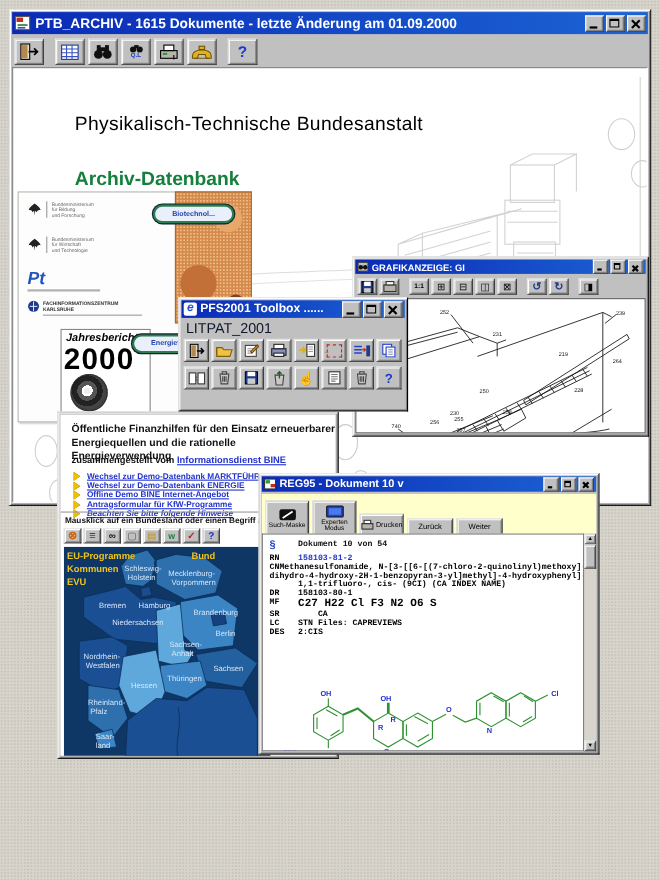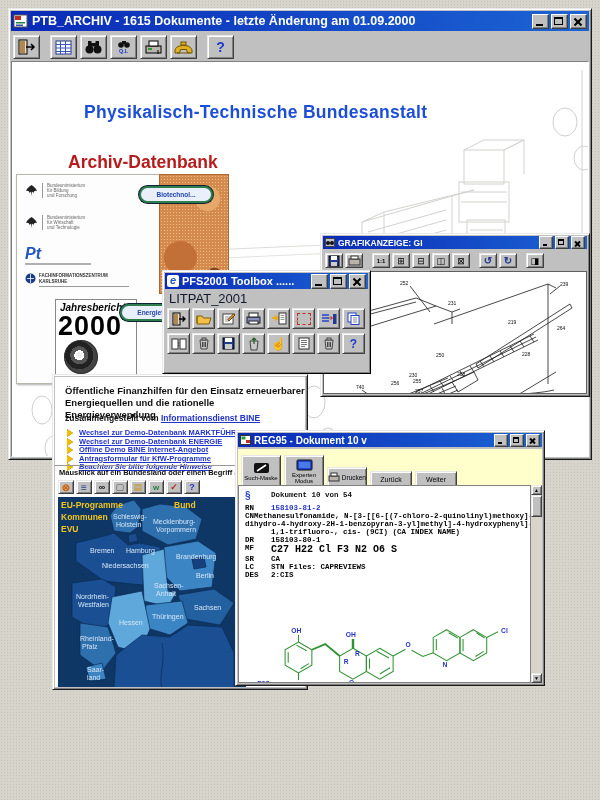--- a/index.html
+++ b/index.html
@@ -132,22 +132,22 @@
       <path d="M150,200 C260,192 420,188 545,184" stroke="#e2e2e0"></path>
       <ellipse cx="28" cy="262" rx="10" ry="13" stroke="#ccd2cc"></ellipse>
         <ellipse cx="38" cy="300" rx="12" ry="15" stroke="#ccd2cc"></ellipse>
       <ellipse cx="30" cy="348" rx="10" ry="14" stroke="#ccd2cc"></ellipse>
         <ellipse cx="42" cy="386" rx="9" ry="12" stroke="#ccd2cc"></ellipse>
       <ellipse cx="553" cy="60" rx="12" ry="14" stroke="#ccd2cc"></ellipse>
         <ellipse cx="572" cy="96" rx="10" ry="12" stroke="#ccd2cc"></ellipse>
       <ellipse cx="302" cy="340" rx="11" ry="16" stroke="#c8cec8"></ellipse>
         <ellipse cx="316" cy="380" rx="10" ry="14" stroke="#c8cec8"></ellipse>
     </svg>
-    <div class="abs" style="left:72px;top:40px;font-size:17.5px;font-weight:bold;letter-spacing:0.3px;color:#1d4ed8">Physikalisch-Technische Bundesanstalt</div>
-    <div class="abs" style="left:56px;top:90px;font-size:17.5px;font-weight:bold;color:#b91c1c">Archiv-Datenbank</div>
+    <div class="abs" style="left:56px;top:40px;font-size:17.5px;font-weight:normal;letter-spacing:0.3px;color:#000000">Physikalisch-Technische Bundesanstalt</div>
+    <div class="abs" style="left:56px;top:90px;font-size:17.5px;font-weight:bold;color:#15803d">Archiv-Datenbank</div>
 
     <div class="abs" style="left:4px;top:112px;width:146px;height:208px;background:#fdfdfd;border:1px solid #b8b8b0;box-shadow:1px 1px 2px #aaa">
       <div class="abs" style="left:8px;top:8px;display:flex;gap:4px;align-items:center">
         <svg width="13" height="13">
             <path d="M6.5,1 C4,3 2,4 1,7 C3,6.5 4,7 4.5,9 L6,7.5 L6.5,12 L7,7.5 L8.5,9 C9,7 10,6.5 12,7 C11,4 9,3 6.5,1 Z" fill="#222"></path>
           </svg>
         <span style="border-left:1px solid #999;padding-left:4px" class="tinygray">
           <div>Bundesministerium</div>
           <div>für Bildung</div>
           <div>und Forschung</div>
@@ -371,21 +371,21 @@
         </div>
       <div style="display:flex">
           <span class="mono" style="width:26px;font-size:7.5px">DR</span>
           <span class="mono" style="font-size:7.5px">158103-80-1</span>
         </div>
       <div style="display:flex">
           <span class="mono" style="width:26px;font-size:7.5px">MF</span>
           <span class="mono" style="font-size:10px">C27 H22 Cl F3 N2 O6 S</span>
         </div>
       <div style="display:flex">
-          <span class="mono" style="width:26px;font-size:7.5px">SR</span>
+          <span class="mono" style="width:44px;font-size:7.5px">SR</span>
           <span class="mono" style="font-size:7.5px">CA</span>
         </div>
       <div style="display:flex">
           <span class="mono" style="width:26px;font-size:7.5px">LC</span>
           <span class="mono" style="font-size:7.5px">STN Files:   CAPREVIEWS</span>
         </div>
       <div style="display:flex">
           <span class="mono" style="width:26px;font-size:7.5px">DES</span>
           <span class="mono" style="font-size:7.5px">2:CIS</span>
         </div>

